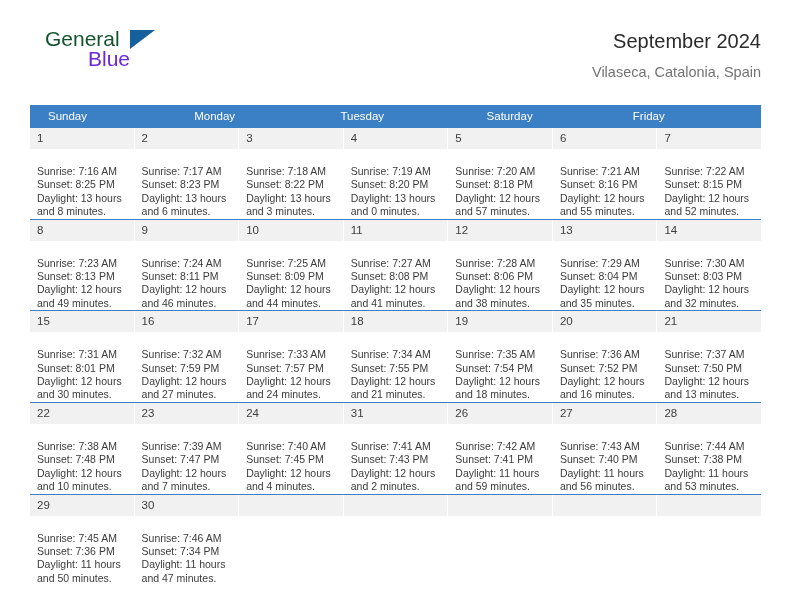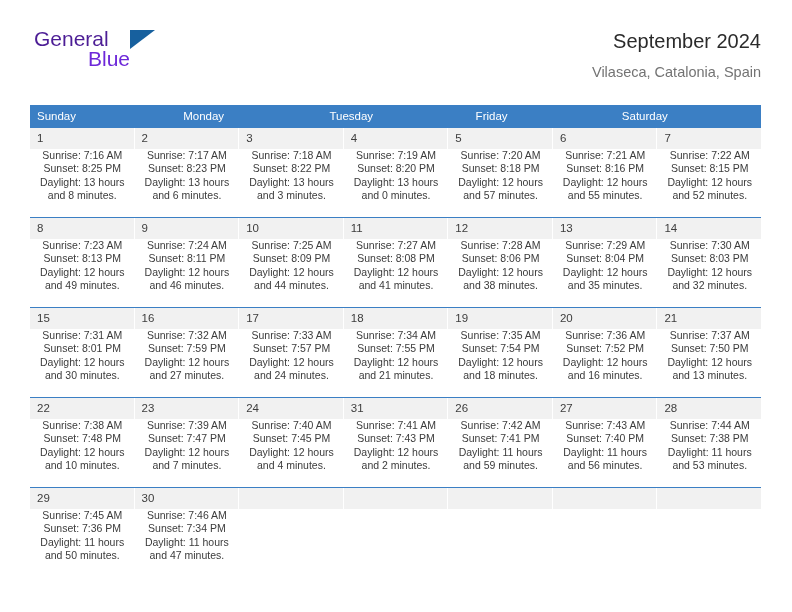--- a/index.html
+++ b/index.html
@@ -31,25 +31,25 @@
   }
   .brand {
     position: absolute;
     left: 0;
     top: 0;
     width: 220px;
     height: 56px;
   }
   .brand-general {
     position: absolute;
-    left: 4px;
+    left: 15px;
     top: 2px;
     font-size: 21px;
     line-height: 22px;
-    color: #4c1d95;
+    color: #14532d;
     letter-spacing: 0px;
   }
   .brand-blue {
     position: absolute;
     left: 58px;
     top: 22px;
     font-size: 21px;
     line-height: 22px;
     color: #6d28d9;
   }
@@ -96,20 +96,21 @@
     background: #3b7fc4;
   }
   .weekday-cell {
     flex: 1 1 0;
     box-sizing: border-box;
     color: #ffffff;
     font-size: 11.5px;
     line-height: 13px;
     padding: 5px 0 5px 7px;
     white-space: nowrap;
+    margin-left: 11px;
   }
 
   .week-row {
     display: flex;
     border-top: 1.5px solid #3b7fc4;
   }
   .week-row.first {
     border-top: none;
   }
   .day-cell {
@@ -127,22 +128,21 @@
     font-size: 11.5px;
     line-height: 13px;
     color: #3d3d3d;
     padding: 4px 0 4px 7px;
     min-height: 13px;
   }
   .day-cell.empty .day-number {
     background: #f1f1f1;
   }
   .day-body {
-    padding: 0 6px 0 7px;
-    text-align: center;
+    padding: 16px 6px 0 7px;
   }
   .day-line {
     font-size: 10.5px;
     line-height: 13.4px;
     color: #3b3b3b;
     white-space: nowrap;
   }
 </style>
 </head>
 <body>
@@ -163,22 +163,22 @@
     </div>
 
   </div>
 
   <div class="calendar">
 
     <div class="weekday-row">
       <div class="weekday-cell">Sunday</div>
       <div class="weekday-cell">Monday</div>
       <div class="weekday-cell">Tuesday</div>
+      <div class="weekday-cell">Saturday</div>
       <div class="weekday-cell">Friday</div>
-      <div class="weekday-cell">Saturday</div>
     </div>
 
     <div class="week-row first">
       <div class="day-cell">
         <div class="day-number">1</div>
         <div class="day-body">
           <div class="day-line">Sunrise: 7:16 AM</div>
           <div class="day-line">Sunset: 8:25 PM</div>
           <div class="day-line">Daylight: 13 hours</div>
           <div class="day-line">and 8 minutes.</div>

